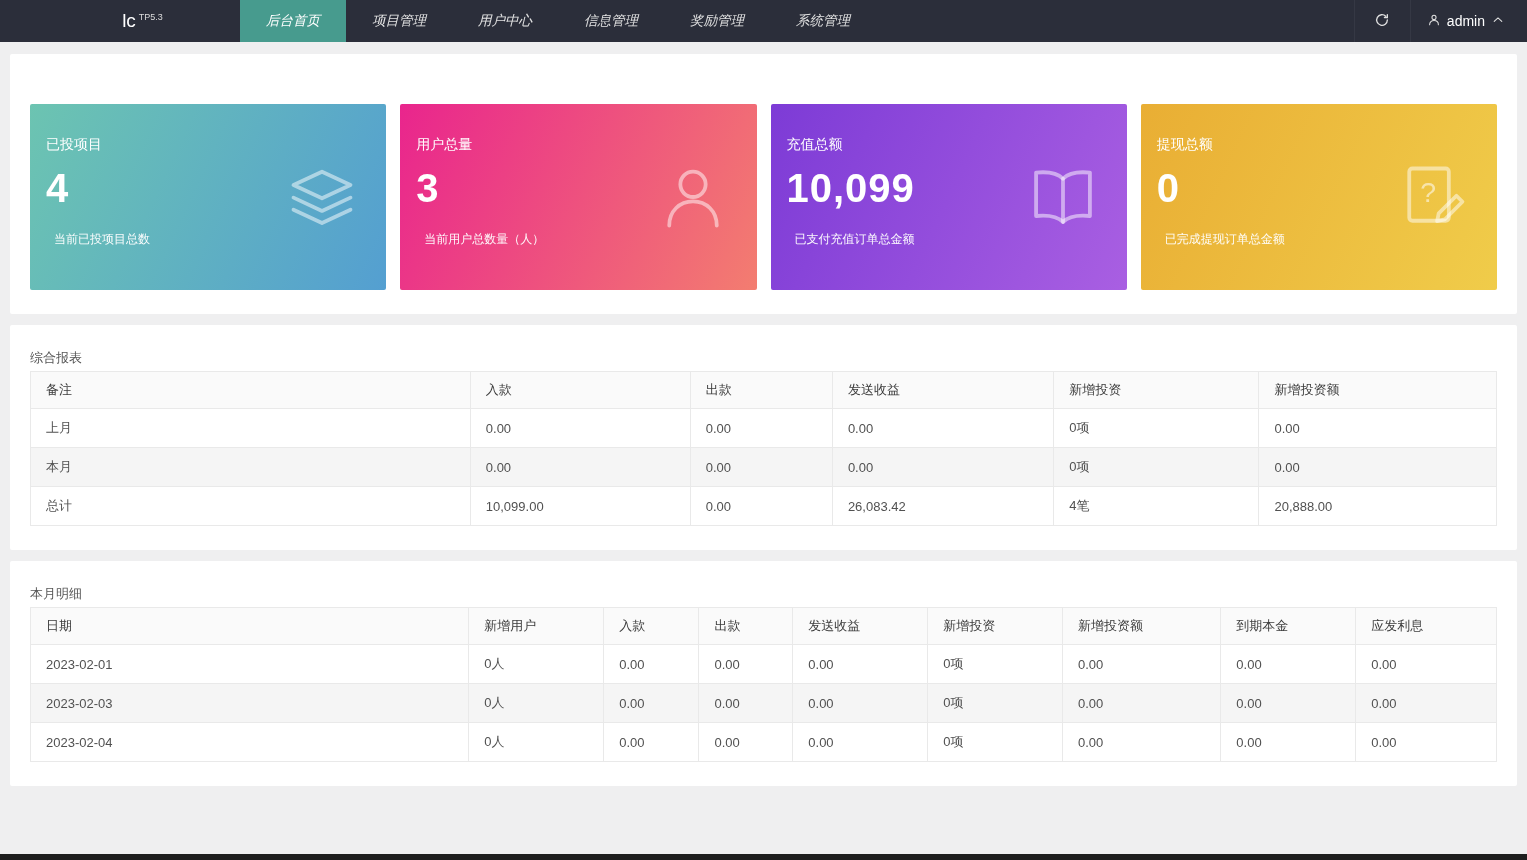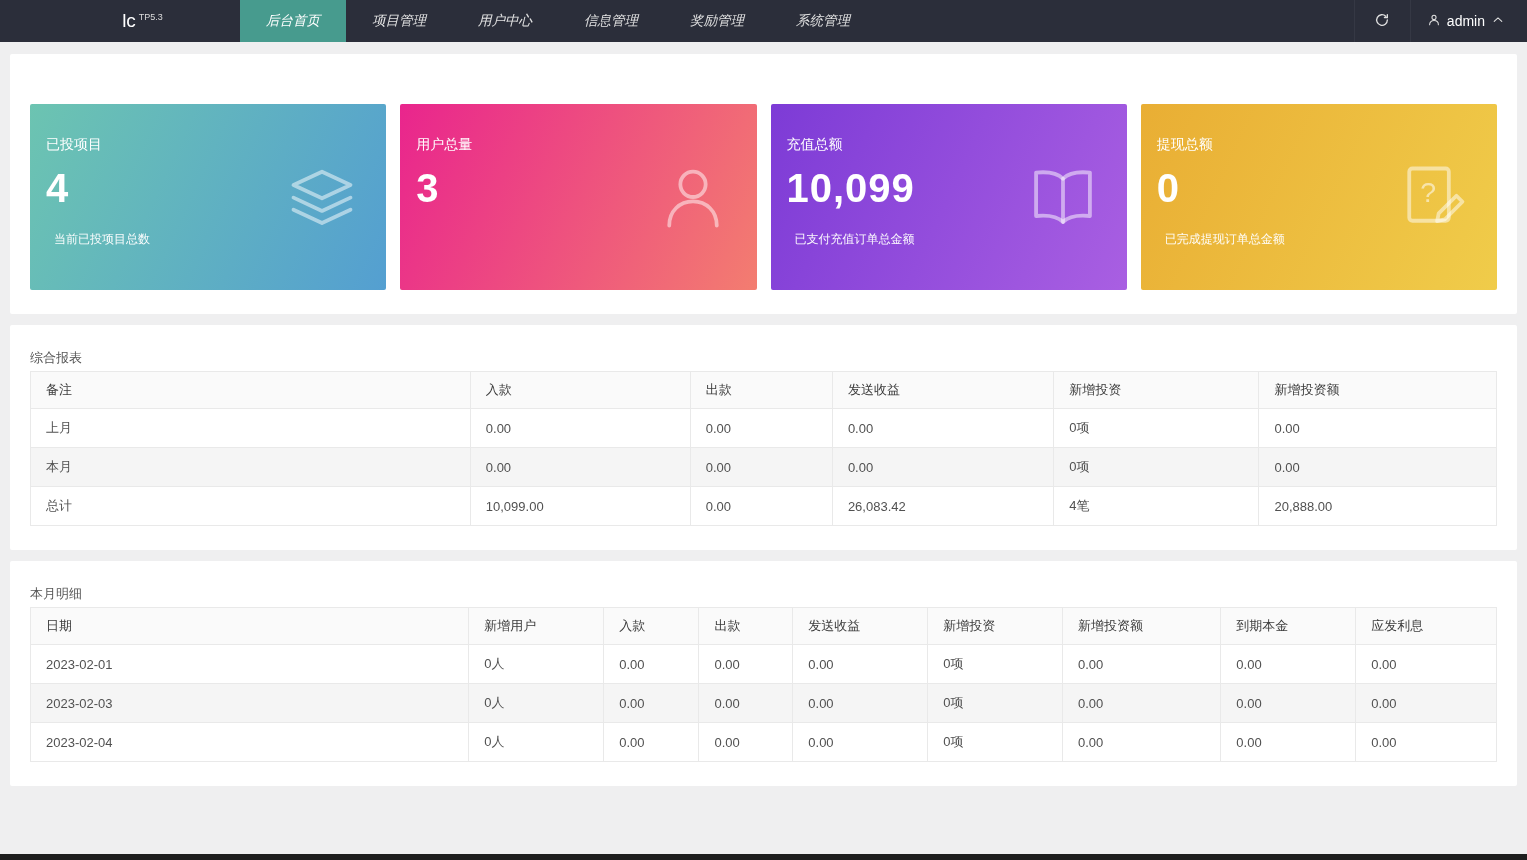--- a/index.html
+++ b/index.html
@@ -140,20 +140,21 @@
               <path d="M12 4 21 8.2 12 12.4 3 8.2Z"></path>
               <path d="M3 12.2 12 16.4 21 12.2"></path>
               <path d="M3 16 12 20.2 21 16"></path>
             </svg>
         </div>
       </div>
 
       <div class="stat-card" style="background: linear-gradient(115deg, rgb(233, 37, 141), rgb(243, 125, 112));">
         <div class="stat-label">用户总量</div>
         <div class="stat-value">3</div>
+        <div class="stat-desc">当前用户总数量（人）</div>
         <div class="stat-icon">
           <svg viewBox="0 0 24 24">
               <circle cx="12" cy="8" r="4"></circle>
               <path d="M4.5 21c0-4.6 3.3-7.6 7.5-7.6s7.5 3 7.5 7.6"></path>
             </svg>
         </div>
       </div>
 
       <div class="stat-card" style="background: linear-gradient(115deg, rgb(125, 59, 214), rgb(169, 95, 226));">
         <div class="stat-label">充值总额</div>

